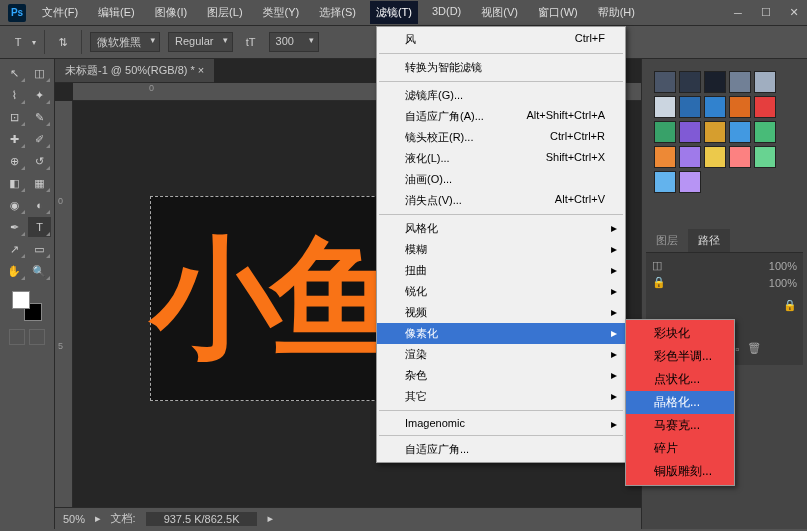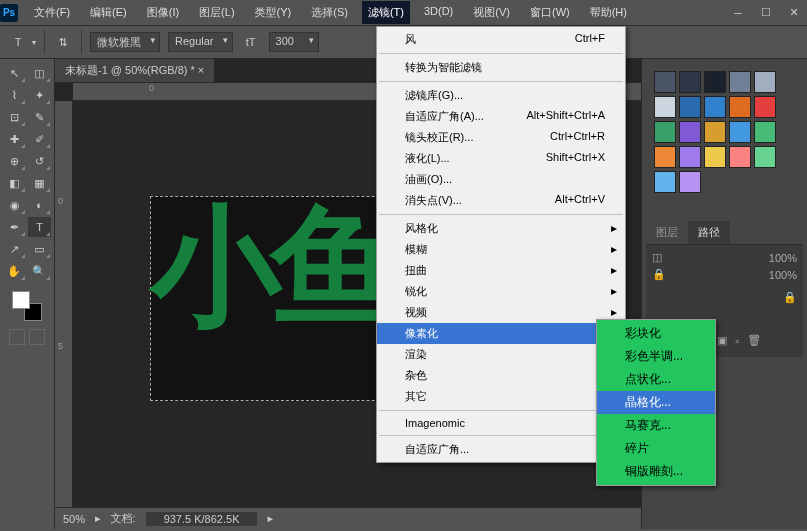--- a/index.html
+++ b/index.html
@@ -1,17 +1,17 @@
 <!DOCTYPE html>
 <html><head>
 <meta charset="utf-8">
 <style>
 *{margin:0;padding:0;box-sizing:border-box;font-family:"Microsoft YaHei",sans-serif;font-size:11px;-webkit-font-smoothing:none}
 body{background:#535353;width:807px;height:531px;overflow:hidden;color:#ccc}
-.titlebar{height:26px;background:#535353;display:flex;align-items:center;border-bottom:1px solid #2a2a2a}
+.titlebar{height:26px;background:#535353;display:flex;align-items:center;padding-left:8px;border-bottom:1px solid #2a2a2a}
 .ps-logo{width:18px;height:18px;background:#001e36;color:#31a8ff;display:flex;align-items:center;justify-content:center;font-weight:bold;font-size:10px;border-radius:2px;margin-right:10px}
 .menubar{display:flex;gap:8px}
 .menu-item{padding:4px 6px;color:#ddd;cursor:default}
 .menu-item.active{background:#0f172a;color:#fff}
 .win-controls{margin-left:auto;display:flex;gap:2px}
 .win-btn{width:26px;height:20px;display:flex;align-items:center;justify-content:center;color:#ccc}
 .options-bar{height:33px;background:#535353;border-bottom:1px solid #2a2a2a;display:flex;align-items:center;padding:0 8px;gap:8px}
 .opt-section{display:flex;align-items:center;gap:4px;border-right:1px solid #3a3a3a;padding-right:8px;height:24px}
 .opt-icon{width:20px;height:20px;display:flex;align-items:center;justify-content:center;color:#ccc}
 .opt-dropdown{background:#444;border:1px solid #333;padding:2px 18px 2px 6px;color:#ccc;height:20px;position:relative}
@@ -28,38 +28,38 @@
 .bg{position:absolute;width:18px;height:18px;background:#000;border:1px solid #888;bottom:0;right:0}
 .mini-icons{display:flex;gap:4px;margin-top:6px}
 .mini-icon{width:16px;height:16px;border:1px solid #666}
 .canvas-area{flex:1;background:#262626;display:flex;flex-direction:column;position:relative}
 .doc-tab{background:#444;color:#ccc;padding:4px 10px;display:inline-block;border-bottom:1px solid #2a2a2a;font-size:11px}
 .canvas-container{flex:1;position:relative;overflow:hidden}
 .ruler-h{height:18px;background:#535353;border-bottom:1px solid #2a2a2a;margin-left:18px;position:relative}
 .ruler-v{width:18px;background:#535353;border-right:1px solid #2a2a2a;position:absolute;left:0;top:18px;bottom:0}
 .ruler-tick{position:absolute;color:#999;font-size:9px}
 .canvas{position:absolute;left:95px;top:113px;width:290px;height:205px;background:#121212;border:1px dashed #aaa}
-.canvas-text{color:#15803d;font-size:130px;font-weight:bold;letter-spacing:-10px;line-height:1;padding-top:4px;white-space:nowrap;filter:blur(0.5px)}
+.canvas-text{color:#f97316;font-size:130px;font-weight:bold;letter-spacing:-10px;line-height:1;padding-top:36px;white-space:nowrap;filter:blur(0.5px)}
 .status-bar{height:22px;background:#535353;border-top:1px solid #2a2a2a;display:flex;align-items:center;padding:0 8px;gap:10px;font-size:11px;color:#ccc}
 .status-box{background:#3a3a3a;padding:1px 18px}
 .panels{width:166px;background:#454545;border-left:1px solid #2a2a2a;flex-shrink:0;padding:4px}
 .swatch-grid{display:flex;flex-wrap:wrap;gap:3px;padding:8px}
 .swatch{width:22px;height:22px;border:1px solid #222}
-.panel-tabs{display:flex;border-bottom:1px solid #2a2a2a;margin-top:20px}
+.panel-tabs{display:flex;border-bottom:1px solid #2a2a2a;margin-top:28px}
 .panel-tab{padding:4px 10px;color:#999;font-size:11px}
 .panel-tab.active{color:#ddd;background:#3a3a3a}
 .panel-content{background:#3a3a3a;padding:6px;font-size:10px;color:#aaa}
 .panel-row{display:flex;align-items:center;gap:4px;margin-bottom:4px}
 .dropdown-menu{position:absolute;top:26px;left:376px;width:250px;background:#f0f0f0;border:1px solid #999;box-shadow:2px 2px 5px rgba(0,0,0,0.5);z-index:100;color:#000;padding:2px 0}
 .menu-row{display:flex;justify-content:space-between;padding:3px 20px 3px 28px;font-size:12px}
 .menu-row.highlighted{background:#3874d1;color:#fff}
 .menu-row.arrow::after{content:"▸";position:absolute;right:8px}
 .menu-row{position:relative}
 .menu-sep{height:1px;background:#c0c0c0;margin:3px 2px}
-.submenu{position:absolute;left:596px;top:319px;width:120px;background:#22c55e;border:1px solid #999;box-shadow:2px 2px 5px rgba(0,0,0,0.5);z-index:101;color:#000;padding:2px 0}
+.submenu{position:absolute;left:625px;top:319px;width:110px;background:#ef4444;border:1px solid #999;box-shadow:2px 2px 5px rgba(0,0,0,0.5);z-index:101;color:#000;padding:2px 0}
 </style>
 </head>
 <body>
 
 <div class="titlebar">
   <div class="ps-logo">Ps</div>
   <div class="menubar">
       <div class="menu-item">文件(F)</div>
       <div class="menu-item">编辑(E)</div>
       <div class="menu-item">图像(I)</div>

